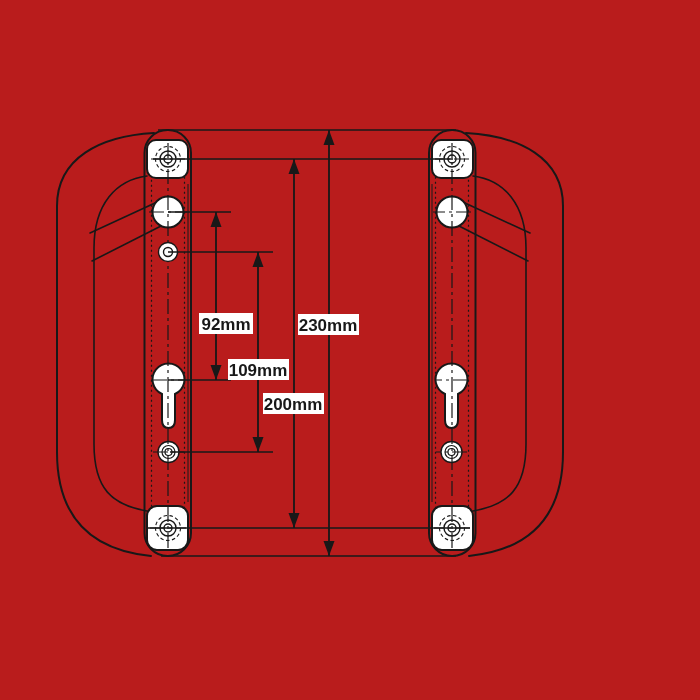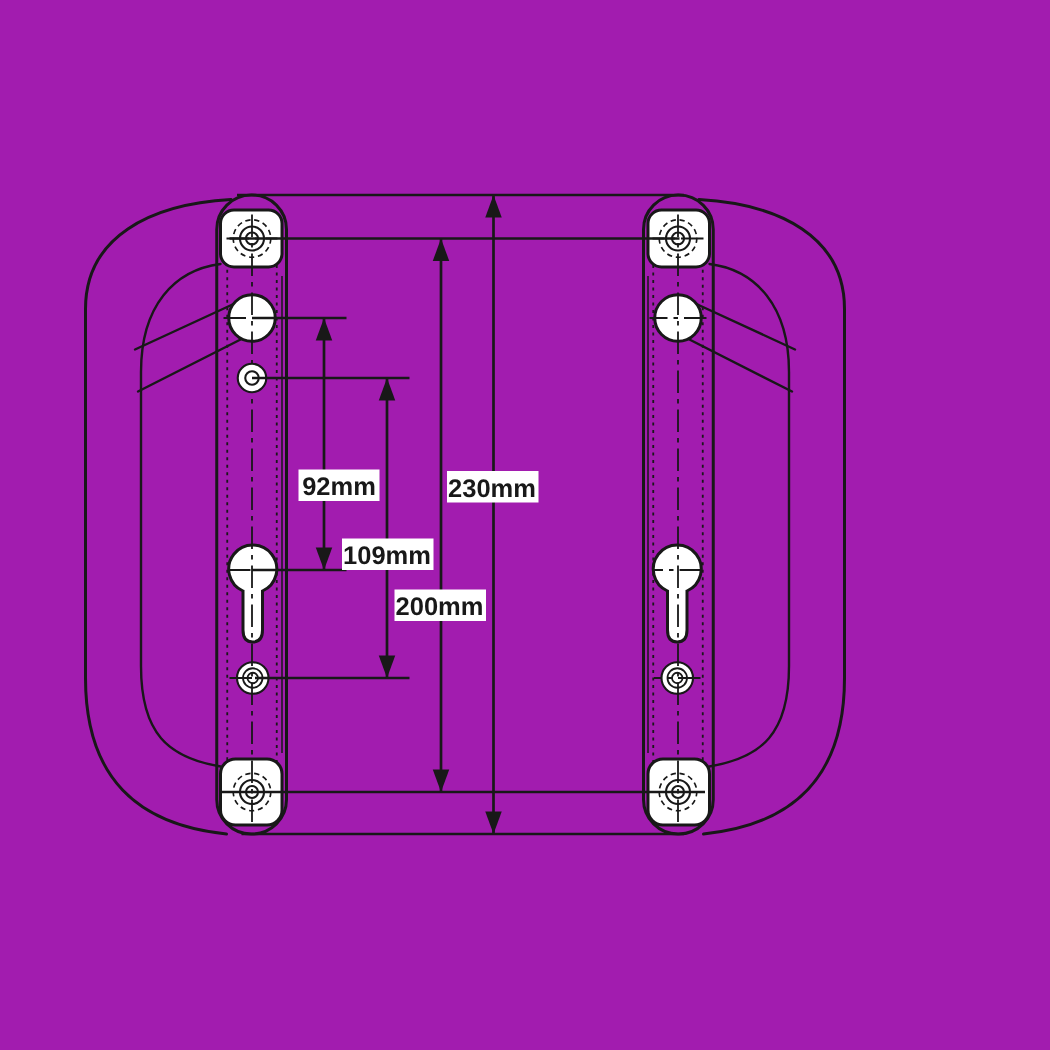--- a/index.html
+++ b/index.html
@@ -8,21 +8,21 @@
     background: #ffffff;
     width: 700px;
     height: 700px;
     overflow: hidden;
     font-family: "Liberation Sans", sans-serif;
   }
   .canvas {
     position: relative;
     width: 700px;
     height: 700px;
-    background: #a21caf;
+    background: #b91c1c;
   }
   svg { display: block; }
 
   
   .s2  { fill: none; stroke: #181818; stroke-width: 2;   stroke-linecap: round; }
   .s16 { fill: none; stroke: #181818; stroke-width: 1.6; stroke-linecap: round; }
   .s14 { fill: none; stroke: #181818; stroke-width: 1.4; }
   .s12 { fill: none; stroke: #181818; stroke-width: 1.2; }
   .s1  { fill: none; stroke: #181818; stroke-width: 1;   }
   .dot { fill: none; stroke: #181818; stroke-width: 1.2; stroke-dasharray: 2 3; }

